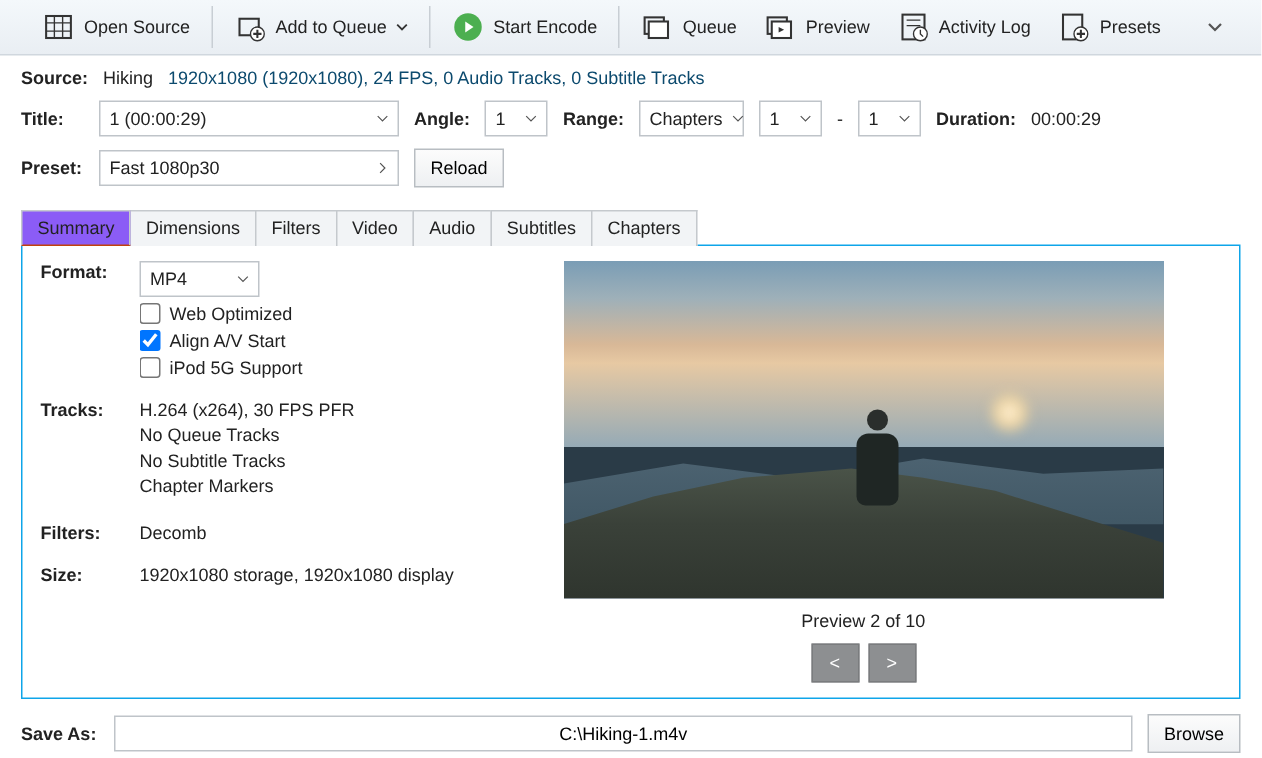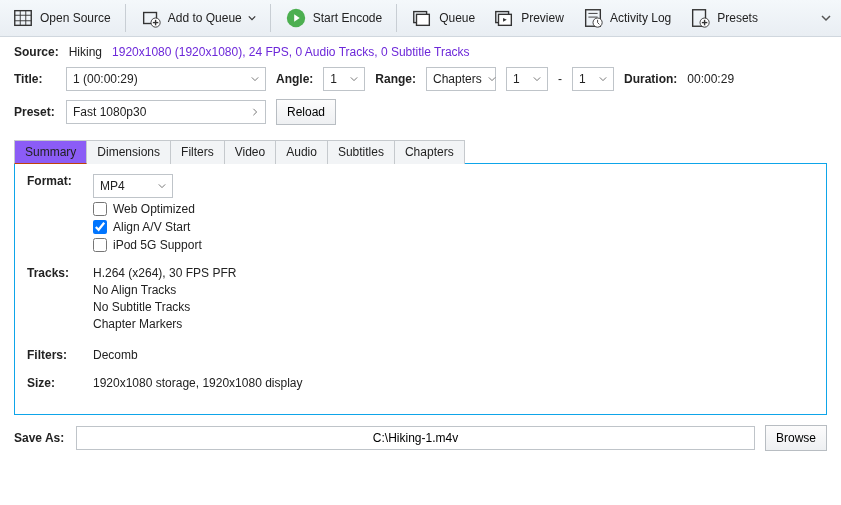--- a/index.html
+++ b/index.html
@@ -1,26 +1,26 @@
 <!DOCTYPE html>
 <html><head>
 <meta charset="utf-8">
 <style>
 * { box-sizing: border-box; margin: 0; padding: 0; font-family: 'Segoe UI', Tahoma, Geneva, sans-serif; }
 body { background: #fff; font-size: 12px; color: #222; width: 841px; height: 505px; overflow: hidden; display: flex; flex-direction: column; }
-.toolbar { background: linear-gradient(#f4f8fb,#e9eef3); border-bottom: 1px solid #d0d7de; display: flex; align-items: center; padding: 3px 4px; gap: 2px; }
+.toolbar { background: linear-gradient(#f4f8fb,#e9eef3); border-bottom: 1px solid #d0d7de; display: flex; align-items: center; padding: 3px 20px; gap: 2px; }
 .toolbar .sep { width: 1px; height: 28px; background: #c8ced4; margin: 0 4px; }
 .tbtn { display: flex; align-items: center; gap: 6px; padding: 4px 8px; border-radius: 2px; cursor: pointer; }
 .tbtn .ico { width: 22px; height: 22px; display: flex; align-items: center; justify-content: center; }
 .tbtn .dd { width: 8px; height: 8px; }
 .overflow-chevron { margin-left: auto; padding: 6px; }
 .rowpad { padding: 8px 14px 4px; }
 .sourcerow { display: flex; align-items: center; gap: 10px; font-size: 12px; }
 .lbl { font-weight: 600; }
-.dim { color: #6d28d9; }
+.dim { color: #0c4a6e; }
 .row { display: flex; align-items: center; gap: 10px; margin-top: 8px; }
 .row .lbl { width: 42px; }
 select, input[type=text], .combo { border: 1px solid #bfc4c9; background: #fff; padding: 3px 6px; height: 24px; font-size: 12px; text-align: center; }
 .combo { display: flex; align-items: center; justify-content: space-between; cursor: pointer; }
 .combo .caret { margin-left: 6px; }
 .btn { border: 1px solid #b8bdc2; background: linear-gradient(#fcfcfc,#eef0f2); padding: 4px 10px; height: 26px; cursor: pointer; font-size: 12px; }
 .tabs { margin: 10px 14px 0; display: flex; }
 .tab { border: 1px solid #c5c9cd; border-bottom: none; padding: 4px 10px; font-size: 12px; background: #f2f4f6; margin-right: -1px; cursor: pointer; position: relative; top: 1px; }
 .tab.active { background: #8b5cf6; border-bottom: 1px solid #c2410c; z-index: 2; }
 .panel { border: 1px solid #0ea5e9; margin: 0 14px; padding: 10px 12px; display: flex; gap: 30px; }
@@ -243,32 +243,49 @@
         <label class="chk">
           <input type="checkbox" style="">
           <span>iPod 5G Support</span>
         </label>
       </div>
     </div>
     <div class="field">
       <div class="flbl">Tracks:</div>
       <div class="trackslist">
         <div>H.264 (x264), 30 FPS PFR</div>
-        <div>No Align Tracks</div>
+        <div>No Queue Tracks</div>
         <div>No Subtitle Tracks</div>
         <div>Chapter Markers</div>
       </div>
     </div>
     <div class="field">
       <div class="flbl">Filters:</div>
       <div>Decomb</div>
     </div>
     <div class="field">
       <div class="flbl">Size:</div>
       <div>1920x1080 storage, 1920x1080 display</div>
+    </div>
+  </div>
+  <div class="previewarea">
+    <div class="previewimg">
+      <div class="sky"></div>
+      <div class="sun"></div>
+      <div class="farhills"></div>
+      <div class="hill"></div>
+      <div class="person">
+          <div class="head"></div>
+          <div class="body"></div>
+        </div>
+    </div>
+    <div class="previewlabel">Preview 2 of 10</div>
+    <div class="navbtns">
+      <div class="navbtn">&lt;</div>
+      <div class="navbtn">&gt;</div>
     </div>
   </div>
 </div>
 
 <div class="saverow">
   <span class="lbl" style="width:52px">Save As:</span>
   <input type="text" value="C:\Hiking-1.m4v" style="">
   <button class="btn">Browse</button>
 </div>
 

